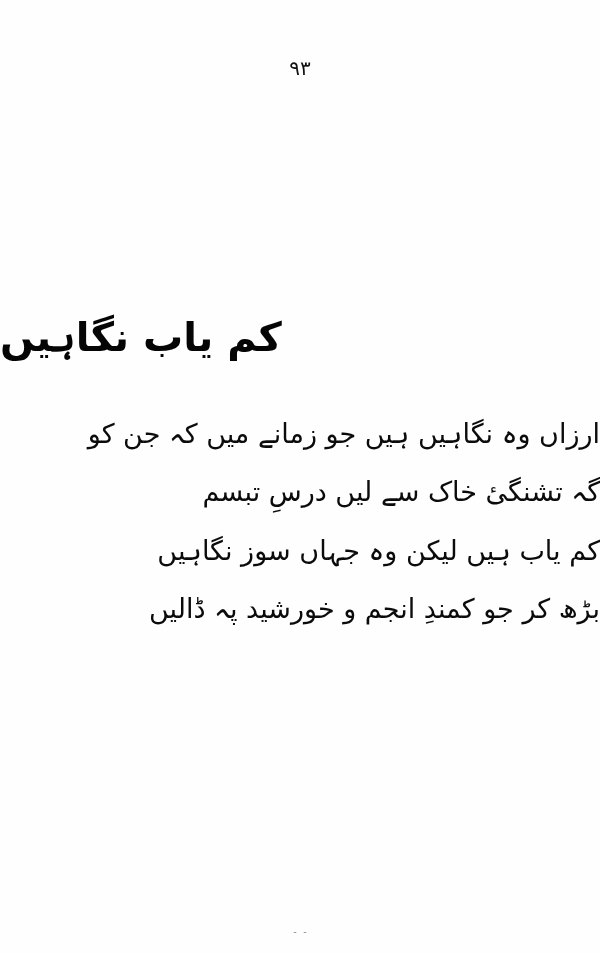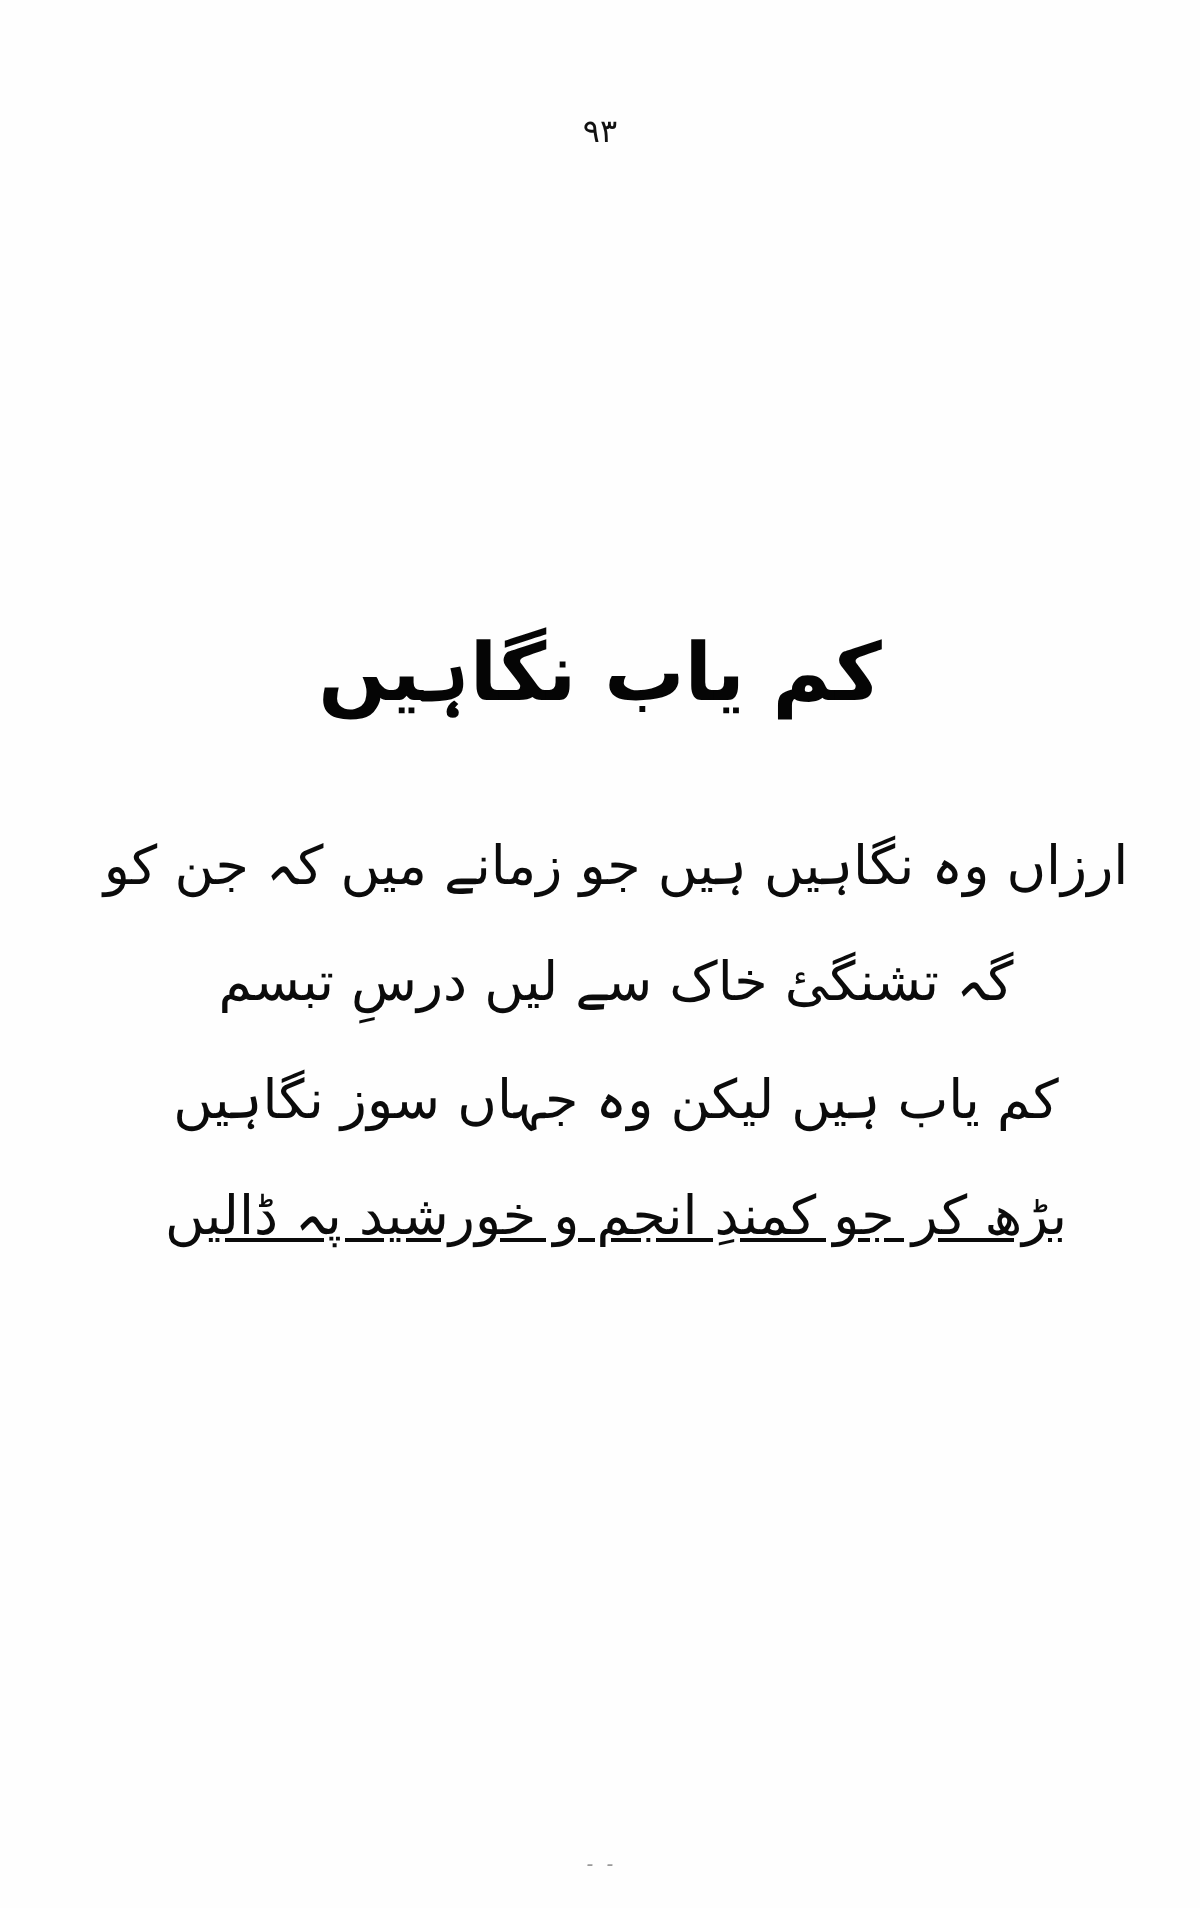--- a/index.html
+++ b/index.html
@@ -21,58 +21,57 @@
     height: 954px;
     background: #fefefe;
     box-sizing: border-box;
   }
   .page-number {
     position: absolute;
     top: 56px;
     left: 0;
     right: 0;
     text-align: center;
-    font-size: 16px;
+    font-size: 20px;
     font-family: "DejaVu Sans", sans-serif;
     letter-spacing: 1px;
     color: #111;
   }
   .poem-title {
     position: absolute;
     top: 312px;
     left: 0;
     right: 0;
-    text-align: center;
+    text-align: left;
     font-size: 40px;
     line-height: 1.25;
     font-family: "DejaVu Sans", sans-serif;
     color: #050505;
     font-weight: 600;
     direction: rtl;
   }
   .verses {
     position: absolute;
     top: 420px;
     left: 16px;
     right: 0;
     direction: rtl;
-    text-align: center;
+    text-align: right;
   }
   .verse-line {
     font-size: 27px;
     line-height: 1.05;
     margin: 0 0 30px 0;
     font-family: "DejaVu Sans", sans-serif;
     color: #0b0b0b;
     white-space: nowrap;
     direction: rtl;
   }
   .verse-line:last-child {
     margin-bottom: 0;
-    text-decoration: underline;
   }
   .footer-mark {
     position: absolute;
     bottom: 18px;
     left: 0;
     right: 0;
     text-align: center;
     font-size: 11px;
     color: #9a9a9a;
   }

